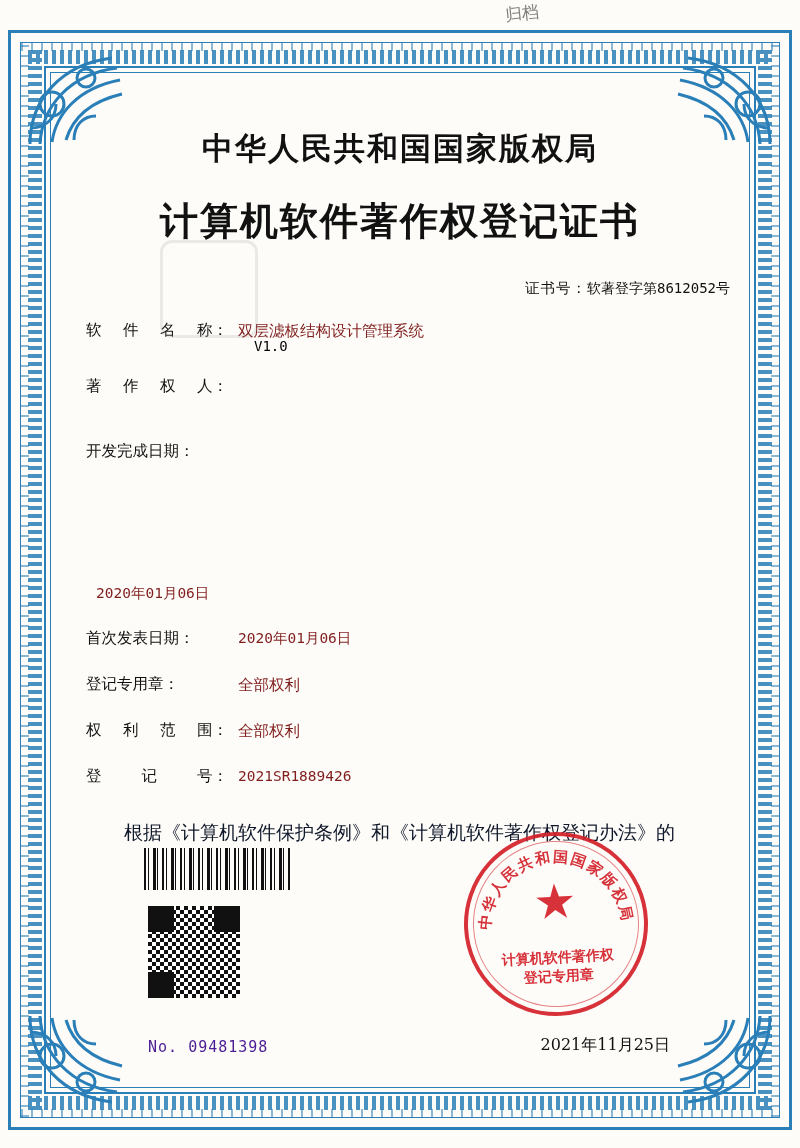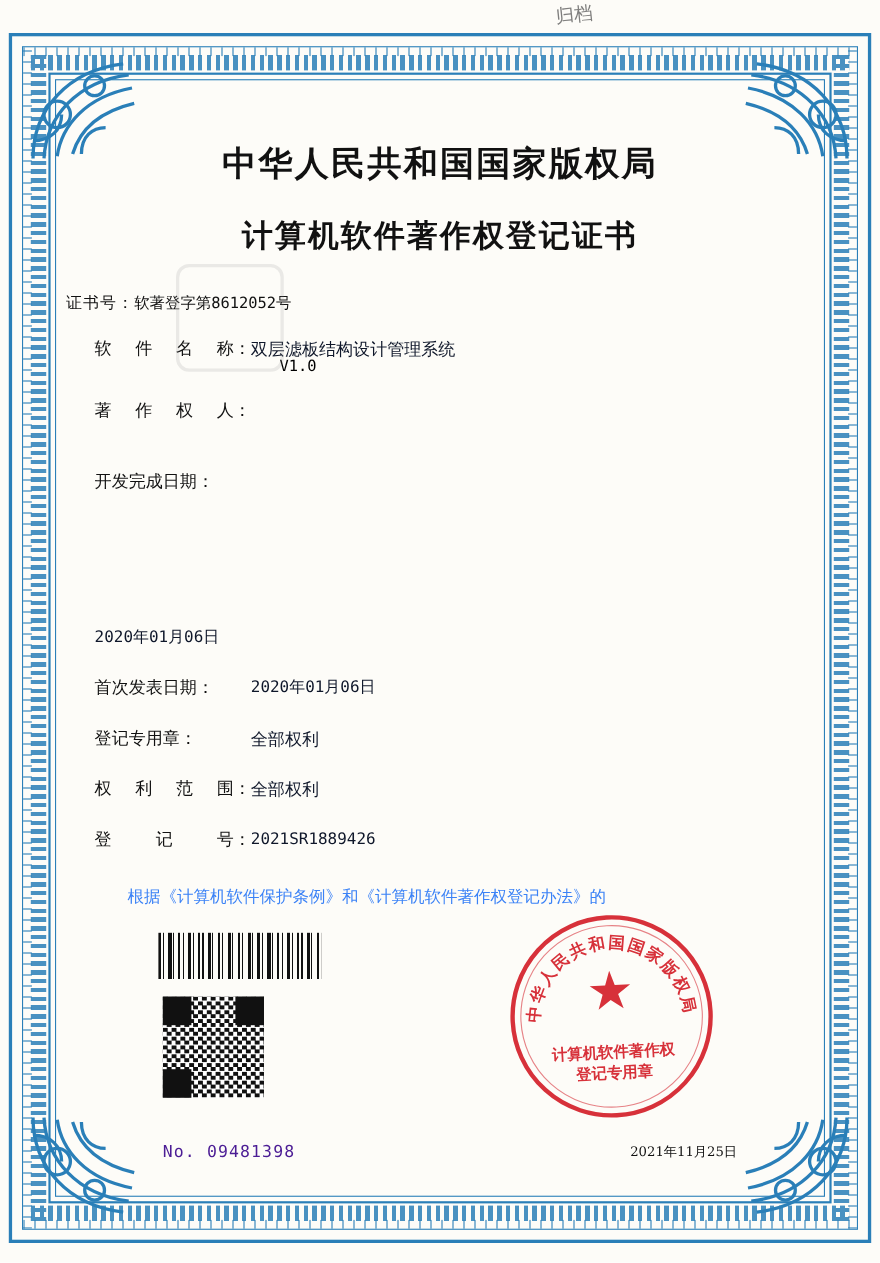--- a/index.html
+++ b/index.html
@@ -105,28 +105,29 @@
     text-align: center;
     font-size: 31px;
     font-weight: bold;
     letter-spacing: 2px;
     color: #111;
     margin-top: 38px;
     font-family: "DejaVu Serif", serif;
   }
   .title2 {
     text-align: center;
-    font-size: 28px;
+    font-size: 38px;
     font-weight: bold;
     letter-spacing: 2px;
     color: #111;
     margin-top: 26px;
     font-family: "DejaVu Serif", serif;
   }
   .cert-no {
+    text-align: right;
     font-size: 14.5px;
     color: #111;
     margin-top: 32px;
     padding-right: 10px;
     font-family: "DejaVu Serif", serif;
   }
   .cert-no .label { letter-spacing: 1px; }
   .cert-no .value { font-family: "DejaVu Sans Mono", monospace; font-size: 14px; }
 
   .fields {
@@ -146,43 +147,44 @@
     font-family: "DejaVu Serif", serif;
     letter-spacing: 0px;
   }
   .field .k.spaced {
     display: flex;
     justify-content: space-between;
   }
   .field .k.spaced > i { font-style: normal; }
   .field .v {
     font-size: 15.5px;
-    color: #0f172a;
+    color: #7f1d1d;
     font-family: "DejaVu Serif", serif;
     line-height: 1.45;
+    margin-left: 10px;
   }
   .field .v.mono {
     font-family: "DejaVu Sans Mono", monospace;
     font-size: 14.5px;
   }
   .field.tight { margin-bottom: 10px; }
   .subline {
     padding-left: 168px;
     font-family: "DejaVu Sans Mono", monospace;
     font-size: 14px;
     margin-top: -14px;
     margin-bottom: 22px;
   }
 
   .paragraph {
     margin-top: 26px;
     padding: 0 14px 0 26px;
-    font-size: 15px;
+    font-size: 19px;
     line-height: 2.0;
-    color: #3b82f6;
+    color: #0f172a;
     font-family: "DejaVu Serif", serif;
     text-align: justify;
   }
   .paragraph .indent { display: inline-block; width: 2em; }
 
   
   .bottom {
     position: absolute;
     left: 0;
     right: 0;
@@ -224,21 +226,21 @@
     bottom: 22px;
     font-size: 15px;
     font-family: "DejaVu Sans Mono", monospace;
     color: #4c1d95;
     letter-spacing: 1px;
   }
   .issue-date {
     position: absolute;
     right: 70px;
     bottom: 22px;
-    font-size: 12px;
+    font-size: 16px;
     font-family: "DejaVu Serif", serif;
     color: #111;
   }
 
   
   .seal {
     position: absolute;
     right: 92px;
     bottom: 62px;
     width: 176px;

